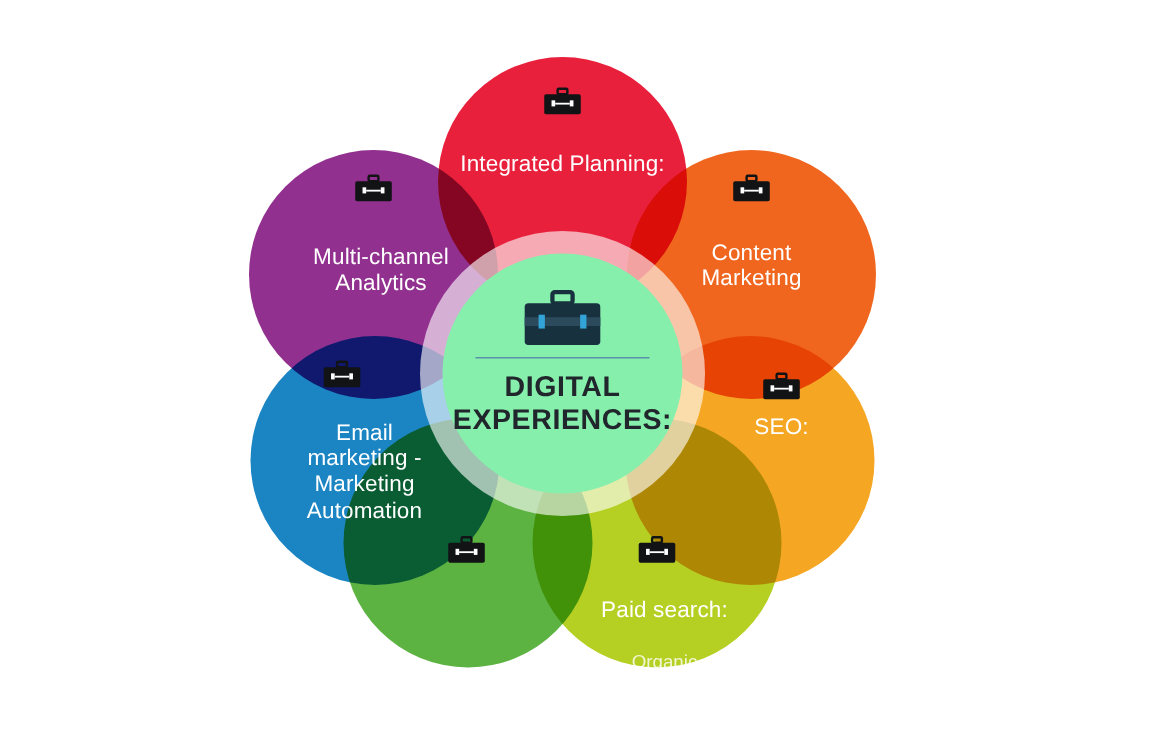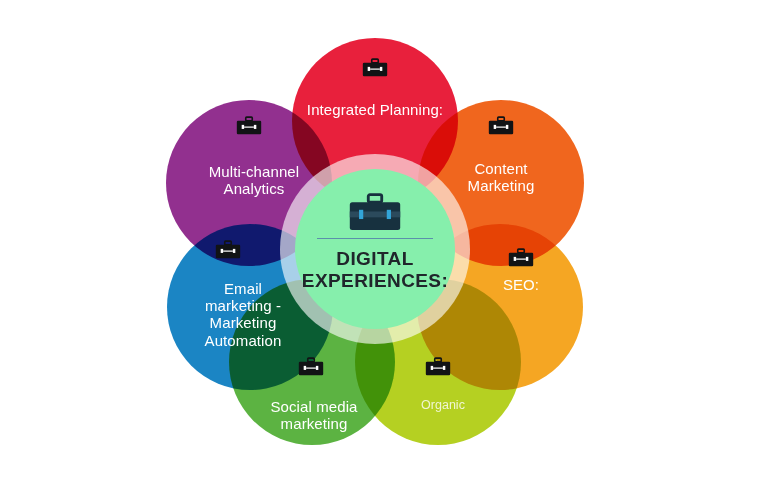--- a/index.html
+++ b/index.html
@@ -198,28 +198,24 @@
     <span class="l-title">Content
 Marketing</span>
     <span class="l-sub"></span>
   </div>
 
   <div class="label" style="left:466px; top:258px; width:110px;">
     <span class="l-title">SEO:</span>
   </div>
 
   <div class="label" style="left:388px; top:380px; width:110px;">
+    <span class="l-title">Paid search:</span>
     <span class="l-sub">Organic</span>
   </div>
 
-  <div class="label" style="left:254px; top:380px; width:120px;">
-    <span class="l-title">Social media
-marketing</span>
-    <span class="l-sub"></span>
-  </div>
 
   <div class="label" style="left:188px; top:262px; width:110px;">
     <span class="l-title">Email
 marketing -
 Marketing
 Automation</span>
     <span class="l-sub"></span>
   </div>
 
   <div class="label" style="left:194px; top:145px; width:120px;">

